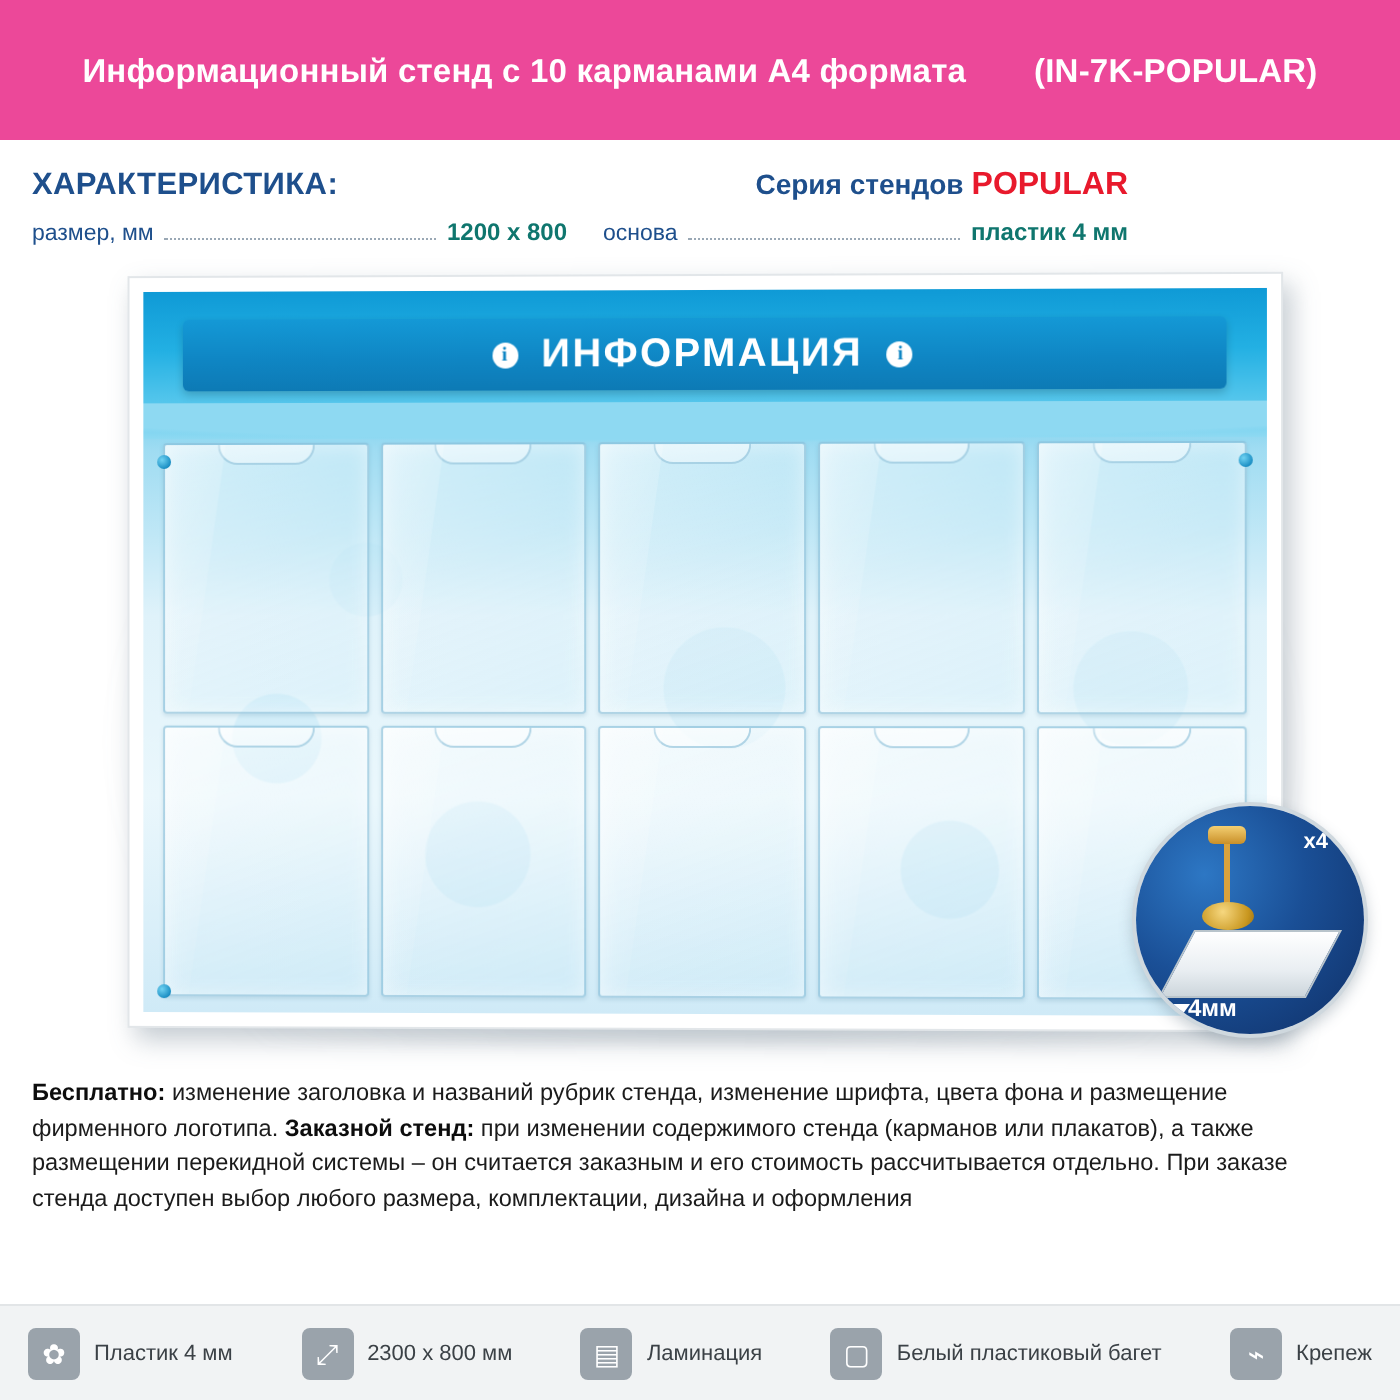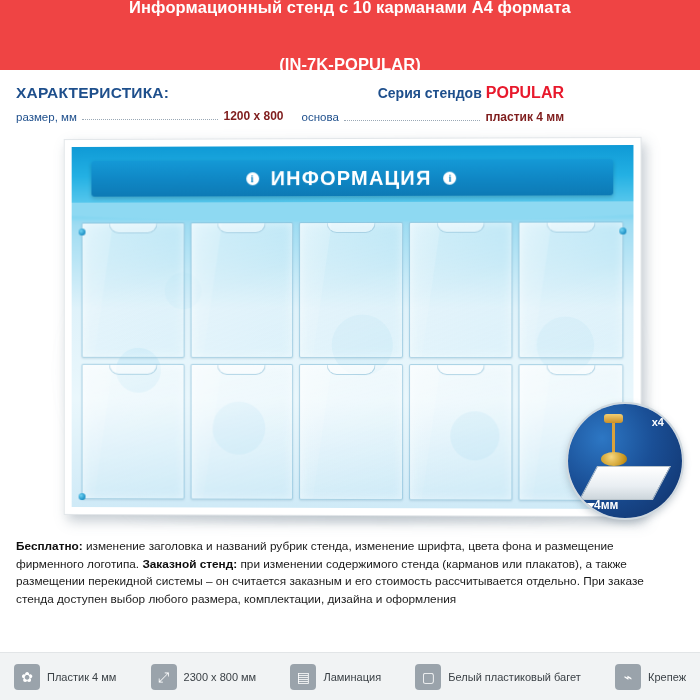--- a/index.html
+++ b/index.html
@@ -13,24 +13,23 @@
     overflow: hidden;
     font-family: "Liberation Sans", sans-serif;
     color: #1b1b1b;
     position: relative;
   }
 
   
   .header {
     width: 700px;
     height: 70px;
-    background: #ef4444;
+    background: #ec4899;
     color: #ffffff;
     display: flex;
-    flex-direction: column;
     align-items: center;
     justify-content: center;
     box-sizing: border-box;
     padding-top: 2px;
     gap: 34px;
   }
   .header .title-line {
     font-size: 16.5px;
     font-weight: bold;
     line-height: 23px;
@@ -76,21 +75,21 @@
   }
   .spec-key { white-space: nowrap; }
   .dots {
     flex: 1 1 auto;
     border-bottom: 1px dotted #9aa8b5;
     margin: 0 5px 3px 5px;
     height: 1px;
   }
   .spec-val {
     white-space: nowrap;
-    color: #7f1d1d;
+    color: #0f766e;
     font-weight: bold;
     font-size: 12px;
   }
   .spec-group-2 { margin-left: 18px; display: flex; flex: 1 1 auto; align-items: baseline;}
   .spec-group-1 { display: flex; flex: 1 1 auto; align-items: flex-end;}
 
   
   .stand-wrap {
     position: relative;
     width: 700px;

